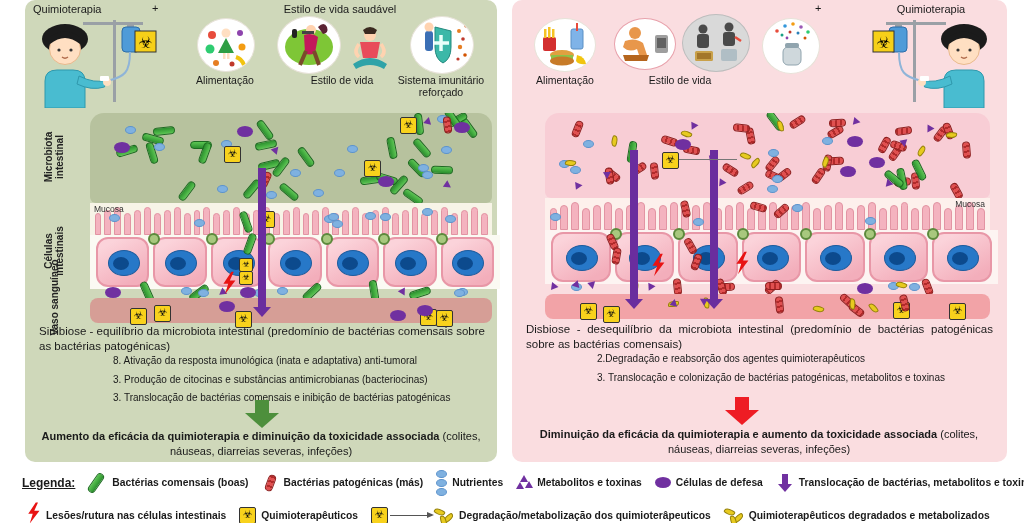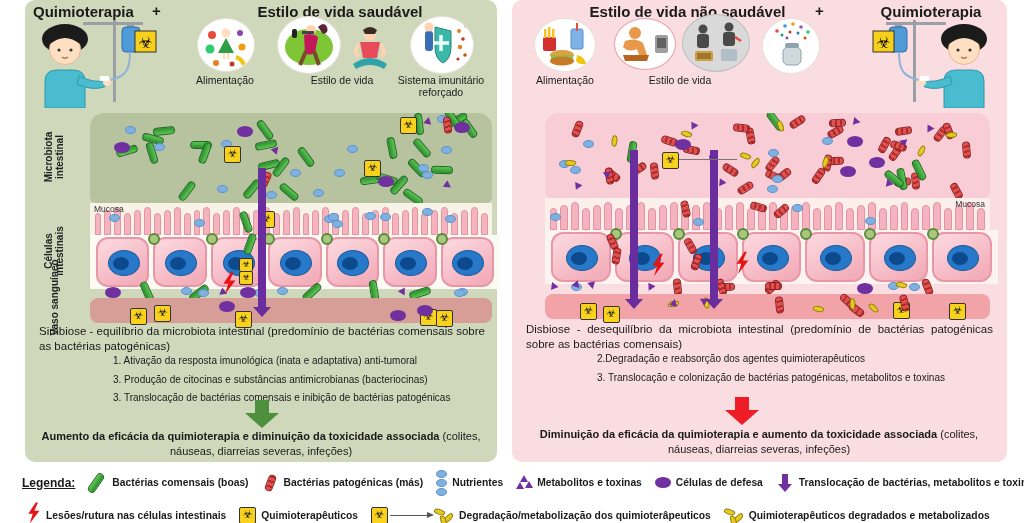--- a/index.html
+++ b/index.html
@@ -1,21 +1,21 @@
 <!DOCTYPE html>
 <html><head>
 <meta charset="utf-8">
 <style>
   html,body{margin:0;padding:0;background:#fff;}
   #fig{position:relative;width:1024px;height:523px;background:#fff;overflow:hidden;
        font-family:"Liberation Sans","DejaVu Sans",sans-serif;color:#1a1a1a;}
   .panel{position:absolute;top:0;height:462px;border-radius:10px;}
   #panel-left{left:25px;width:472px;background:#cfd8ba;}
   #panel-right{left:512px;width:495px;background:#fadde0;}
-  .hdr{position:absolute;font-size:15px;font-weight:bold;white-space:nowrap;}
+  .hdr{position:absolute;font-size:11px;font-weight:normal;white-space:nowrap;}
   .sub-label{position:absolute;font-size:10.5px;text-align:center;line-height:1.15;}
   .ell{position:absolute;background:#fff;border-radius:50%;border:1px solid #e7e2d8;overflow:hidden;}
   
   .band{position:absolute;}
   .micro{border-radius:14px 14px 6px 6px;overflow:hidden;}
   .mucosa-strip{overflow:hidden;}
   .mucosa-tag{position:absolute;top:1px;font-size:8.5px;color:#333;z-index:5;}
   .villi{position:absolute;left:0;right:0;bottom:0;display:flex;align-items:flex-end;padding:0 3px;}
   .villus{flex:1;height:24px;margin:0 1.5px;background:#f4b3bf;border:1px solid #e294a3;border-radius:5px 5px 0 0;}
   .cells-row{position:absolute;display:flex;padding:2px 4px;}
@@ -323,35 +323,34 @@
     <span class="it it-bh" style="left:214px;top:258px;width:12px;height:12px;font-size:9px;line-height:11px;z-index:6;">☣</span>
     <span class="it it-bh" style="left:214px;top:271px;width:12px;height:12px;font-size:9px;line-height:11px;z-index:6;">☣</span>
     <svg class="zap" style="left:196px;top:270px;" width="16" height="26" viewBox="0 0 20 28">
       <path d="M13 0 L3 15 h6 L5 28 L18 11 h-7 L16 0 Z" fill="#e81313"></path>
     </svg>
 
     <div class="tblock" style="left:14px;top:324px;width:446px;">
       <b>Simbiose - equilíbrio da microbiota intestinal</b><span> (predomínio de bactérias comensais sobre as bactérias patogénicas)</span>
     </div>
     <div class="points" style="left:88px;top:352px;width:380px;">
-        <div class="point">1. Ativação da resposta imunológica (inata e adaptativa) anti-tumoral</div>
+        <div class="point">8. Ativação da resposta imunológica (inata e adaptativa) anti-tumoral</div>
         <div class="point">3. Produção de citocinas e substâncias antimicrobianas (bacteriocinas)</div>
         <div class="point">3. Translocação de bactérias comensais e inibição de bactérias patogénicas</div>
       </div>
     <div class="barrow green" style="left:220px;top:400px;">
         <div class="sh"></div>
         <div class="hd"></div>
       </div>
     <div class="outcome" style="left:15px;top:429px;width:442px;">
       <b>Aumento da eficácia da quimioterapia e diminuição da toxicidade associada</b><span> (colites, náuseas, diarreias severas, infeções)</span>
     </div>
   </div>
 
   <div class="panel" id="panel-right">
-    <div class="hdr" style="left:58px;top:3px;width:235px;text-align:center;">Estilo de vida não saudável</div>
     <div class="hdr" style="left:303px;top:2px;">+</div>
     <div class="hdr" style="left:360px;top:3px;width:118px;text-align:center;">Quimioterapia</div>
 
     <div class="ell" style="left:22px;top:18px;width:60px;height:52px;">
       <svg width="60" height="52" viewBox="0 0 60 52">
         <rect x="8" y="18" width="13px" height="14" rx="2" fill="#d32f2f"></rect>
         <rect x="9" y="10" width="2.5" height="9" fill="#f6c324"></rect>
           <rect x="13" y="8" width="2.5" height="11" fill="#f6c324"></rect>
           <rect x="17" y="10" width="2.5" height="9" fill="#f6c324"></rect>
         <rect x="36" y="10" width="12" height="20" rx="2" fill="#7fb3e8" stroke="#5b8fc4"></rect>

